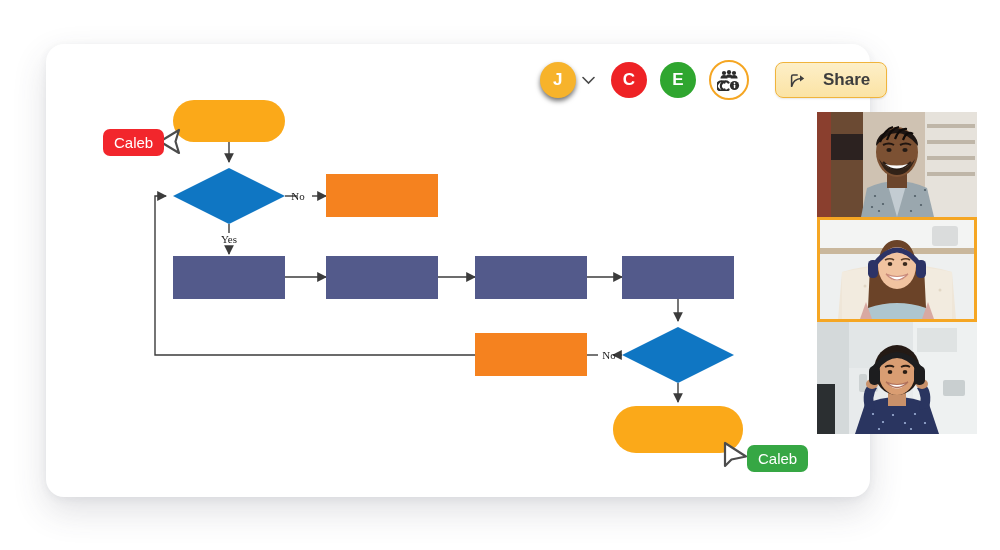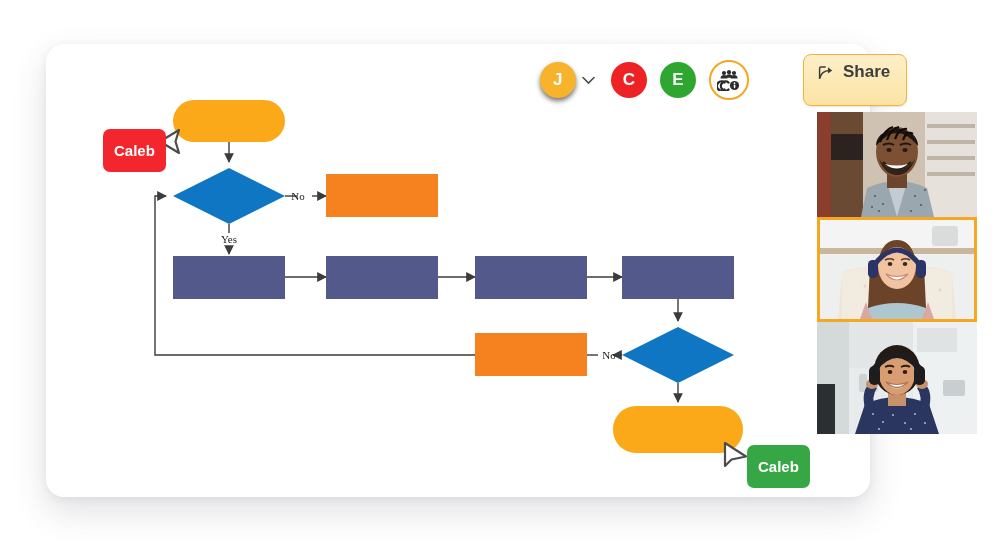--- a/index.html
+++ b/index.html
@@ -74,51 +74,50 @@
     background: #ffffff;
     position: relative;
     flex: none;
     display: flex;
     align-items: center;
     justify-content: center;
   }
 
   #share-button {
     height: 34px;
-    padding: 0 16px 16px 13px;
+    padding: 0 16px 0 13px;
     border-radius: 8px;
     background: linear-gradient(#fdefc8, #fbe3a4);
     border: 1.6px solid #f0b43c;
     display: flex;
     align-items: center;
-    gap: 8px;
+    gap: 16px;
     color: #3d3d3d;
     font-size: 17px;
     font-weight: 600;
     cursor: pointer;
     box-shadow: 0 1px 2px rgba(0,0,0,0.10);
     flex: none;
-    margin-left: 28px;
   }
 
   
   #flowchart {
     position: absolute;
     left: 46px;
     top: 44px;
   }
 
   
   .cursor-label {
     position: absolute;
     border-radius: 7px;
     color: #ffffff;
     font-size: 15px;
-    font-weight: 700;
-    padding: 14px 11px;
+    font-weight: 400;
+    padding: 6px 11px;
     white-space: nowrap;
     line-height: 1;
   }
   #caleb-label { left: 103px; top: 129px; background: #F2262C; }
   #emily-label { left: 747px; top: 445px; background: #36A744; }
 
   .cursor-arrow { position: absolute; }
   #caleb-cursor { left: 158px; top: 127px; }
   #emily-cursor { left: 722px; top: 440px; }
 

